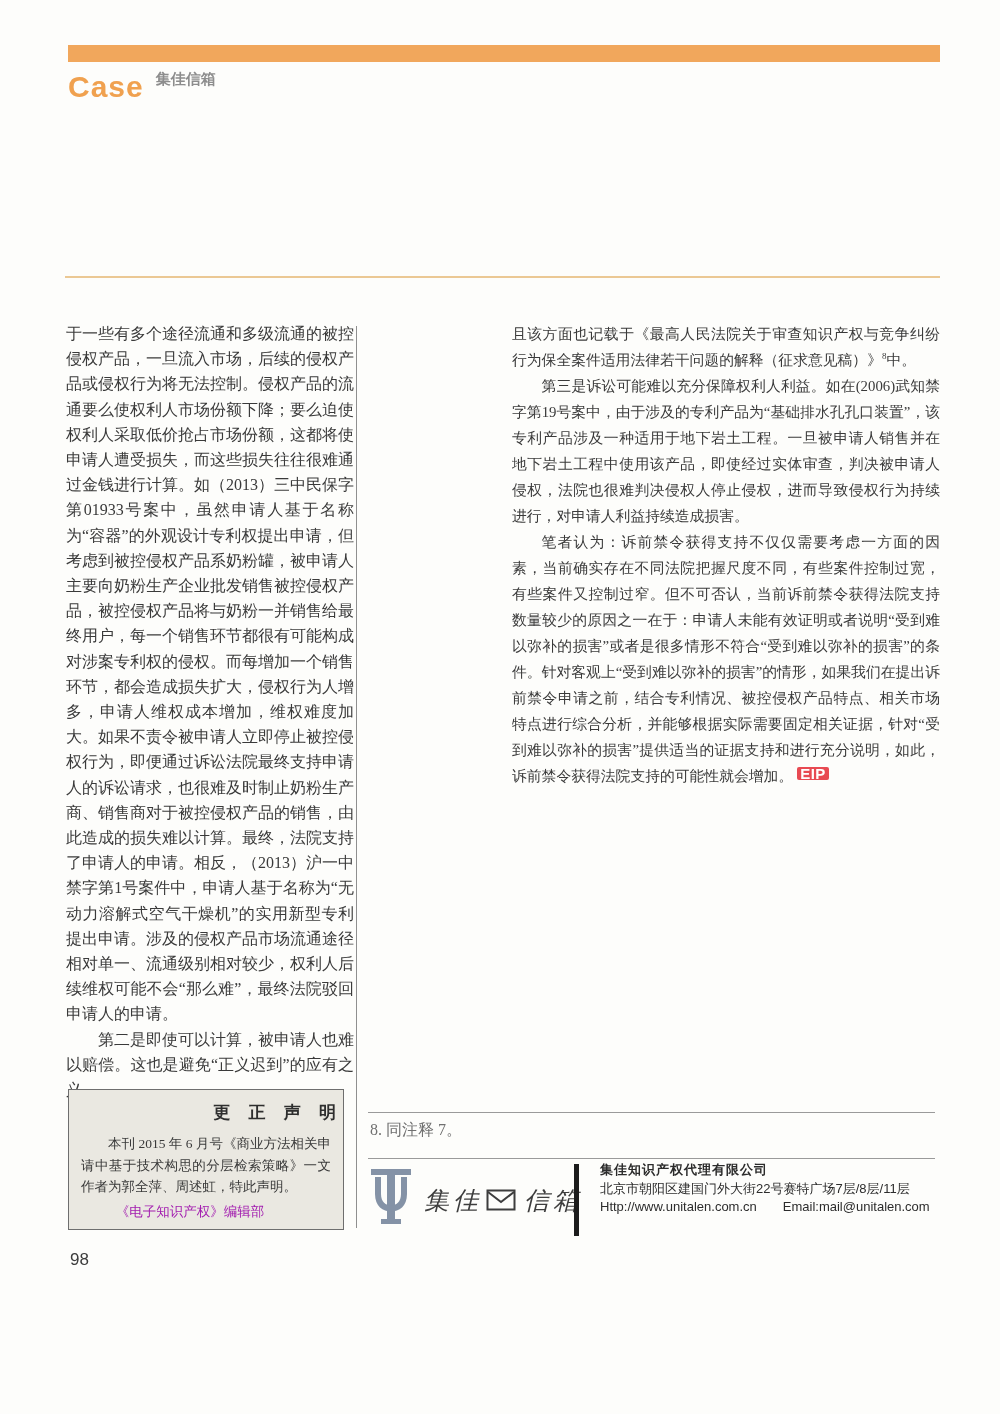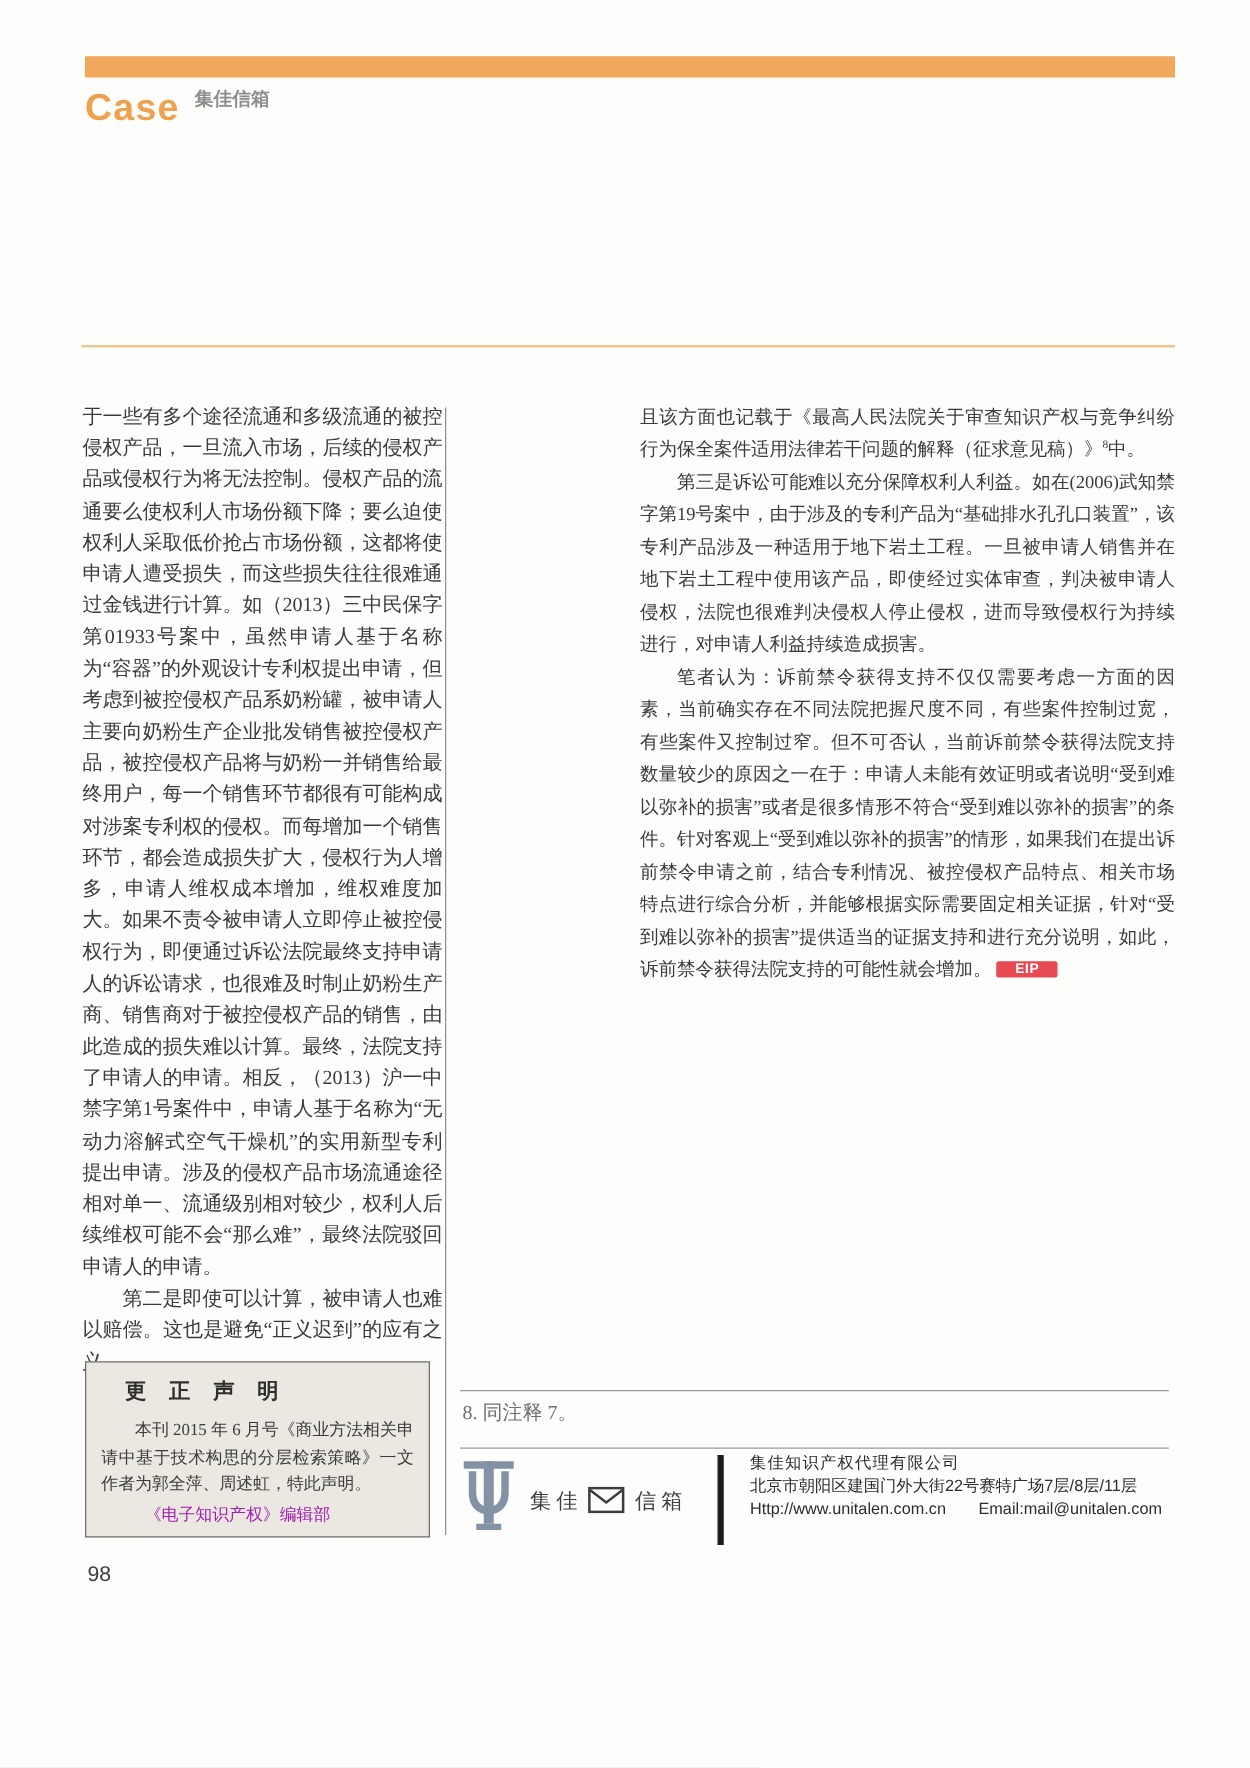--- a/index.html
+++ b/index.html
@@ -22,49 +22,49 @@
   .col-right {
     position:absolute; left:512px; top:321px; width:428px;
     font-size:14.8px; line-height:26px; text-align:justify; color:#3a3a3a;
   }
   p { margin:0; }
   .indent { text-indent:2em; }
   sup.fn-sup { font-size:9px; vertical-align:super; line-height:0; }
 
   .badge-eip {
     display:inline-block; background:#e84a52; color:#ffffff;
-    font-family:"Liberation Sans",sans-serif; font-size:11px; font-weight:bold;
-    line-height:13px; padding:0 15px; border-radius:2px; vertical-align:2px;
+    font-family:"Liberation Sans",sans-serif; font-size:15px; font-weight:bold;
+    line-height:13px; padding:0 3px; border-radius:2px; vertical-align:2px;
     letter-spacing:0.5px; margin-left:4px; text-indent:0;
   }
 
   .correction-box {
     position:absolute; left:68px; top:1089px; width:276px; height:141px;
     background:#eae8e1; border:1px solid #6e6e6e; box-sizing:border-box;
   }
-  .corr-title { margin-top:11px; text-align:left; font-weight:bold; font-size:17px; letter-spacing:7px; color:#2e2e2e; text-indent:7px;padding-left:24px; }
+  .corr-title { margin-top:11px; text-align:right; font-weight:bold; font-size:17px; letter-spacing:7px; color:#2e2e2e; text-indent:7px; }
   .corr-body { margin:9px 12px 0 12px; font-size:13.5px; line-height:21.5px; color:#3a3a3a; text-indent:2em; text-align:justify; }
   .corr-sign { margin:5px 32px 0 0; font-size:13.5px; color:#a21caf; text-align:center; }
 
   .fn-rule-top { position:absolute; left:368px; top:1112px; width:567px; height:1px; background:#9a9a9a; }
   .footnote-text { position:absolute; left:370px; top:1120px; font-size:16px; color:#707070; }
   .fn-rule-bottom { position:absolute; left:368px; top:1158px; width:567px; height:1px; background:#9a9a9a; }
 
   .footer-logo { position:absolute; left:368px; top:1168px; width:46px; height:62px; }
   .footer-brand {
     position:absolute; left:424px; top:1183px; height:34px; display:flex; align-items:center;
-    font-family:"Liberation Sans",sans-serif; font-size:17px; color:#3d3d3d; letter-spacing:4px;
+    font-family:"Liberation Sans",sans-serif; font-size:25px; color:#3d3d3d; letter-spacing:4px;font-style:italic;
   }
   .envelope-icon { margin:0 8px 0 4px; }
   .footer-bar { position:absolute; left:574px; top:1164px; width:5px; height:72px; background:#1c1c1c; }
   .footer-info {
     position:absolute; left:600px; top:1161px;
     font-family:"Liberation Sans",sans-serif; font-size:13px; line-height:18.5px; color:#2c2c2c;
   }
-  .footer-info .company { font-weight:normal; letter-spacing:1px; }
+  .footer-info .company { font-weight:bold; letter-spacing:1px; }
   .footer-info .pair span { margin-right:26px; }
   .footer-info .pair span:last-child { margin-right:0; }
 
   .page-number { position:absolute; left:70px; top:1250px; font-family:"Liberation Sans",sans-serif; font-size:17px; color:#3c3c3c; }
 </style>
 </head>
 <body>
 
 <div class="page">
 

